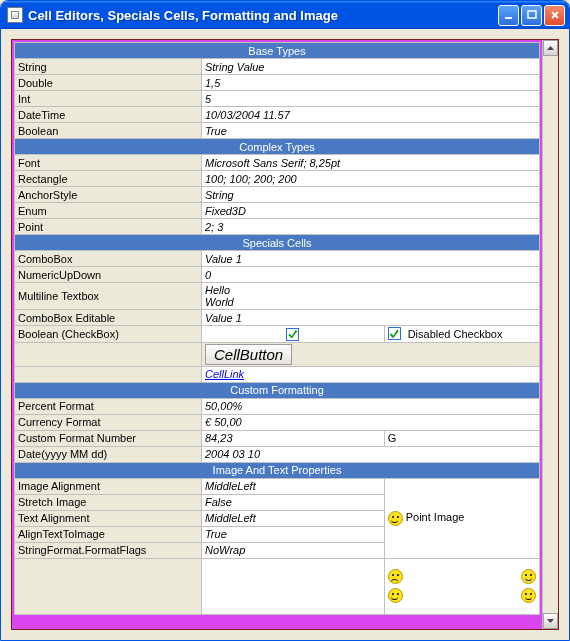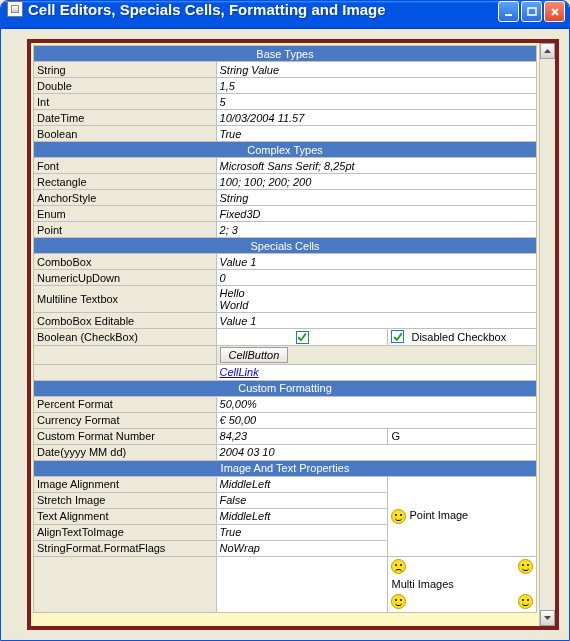--- a/index.html
+++ b/index.html
@@ -13,24 +13,25 @@
     border: 1px solid #0054e3;
     border-radius: 8px 8px 0 0;
     overflow: hidden;
     display: flex;
     flex-direction: column;
   }
   .titlebar {
     height: 28px;
     background: linear-gradient(to bottom, #3b90f7 0%, #0054e3 8%, #0054e3 92%, #0040c0 100%);
     display: flex;
+    align-items: center;
     padding: 0 4px 0 6px;
     color: #fff;
     font-weight: bold;
-    font-size: 15px;
+    font-size: 13px;
   }
   .titlebar .appicon {
     width: 16px; height: 16px;
     margin-right: 5px;
     background: #fff;
     border: 1px solid #7a7a7a;
     display: inline-flex;
     align-items: center;
     justify-content: center;
   }
@@ -52,25 +53,24 @@
   .winbtn.close { background: linear-gradient(to bottom,#f78a6c,#e14b2c); }
   .winbtn svg { display:block; }
 
   .client {
     flex: 1;
     padding: 10px;
     display: flex;
   }
   .panel {
     flex: 1;
-    border: 4px solid #7f1d1d;
-    background: #fef9c3;
+    border: 1px solid #7f1d1d;
+    background: #d946ef;
     display: flex;
     overflow: hidden;
-    margin-left: 16px;
   }
   .grid-wrap {
     flex: 1;
     overflow: hidden;
     padding: 2px;
   }
   .scrollbar {
     width: 16px;
     background: #ece9d8;
     border-left: 1px solid #c0c0c0;
@@ -111,21 +111,21 @@
   td.extracell { width: 160px; }
 
   td.multi { height: 30px; vertical-align: top; }
 
   .cellbtn {
     display:inline-block;
     background: linear-gradient(to bottom,#fdfdfd,#e6e3de);
     border: 1px solid #9c9c9c;
     padding: 1px 8px;
     cursor:pointer;
-    font-size:11px;
+    font-size:15px;
   }
   td.btncell { background:#ece9d8 !important; }
 
   .link { color: #0000ee; text-decoration: underline; cursor:pointer; }
 
   .chk {
     width:13px; height:13px;
     border:1px solid #2a6fde;
     background:#fff;
     display:inline-flex;
@@ -361,23 +361,20 @@
           </tr>
           <tr>
             <td class="labelcell" style="height:56px"></td>
             <td class="valuecell"></td>
             <td class="extracell imagecell">
               <div class="imgrow">
                 <span class="smiley sad"></span>
                 <span class="smiley happy"></span>
               </div>
               <div class="imgrow">
-                <span>Multi Images</span>
-              </div>
-              <div class="imgrow">
                 <span class="smiley happy"></span>
                 <span class="smiley happy"></span>
               </div>
             </td>
           </tr>
 
         </tbody>
           </table>
       </div>
 

